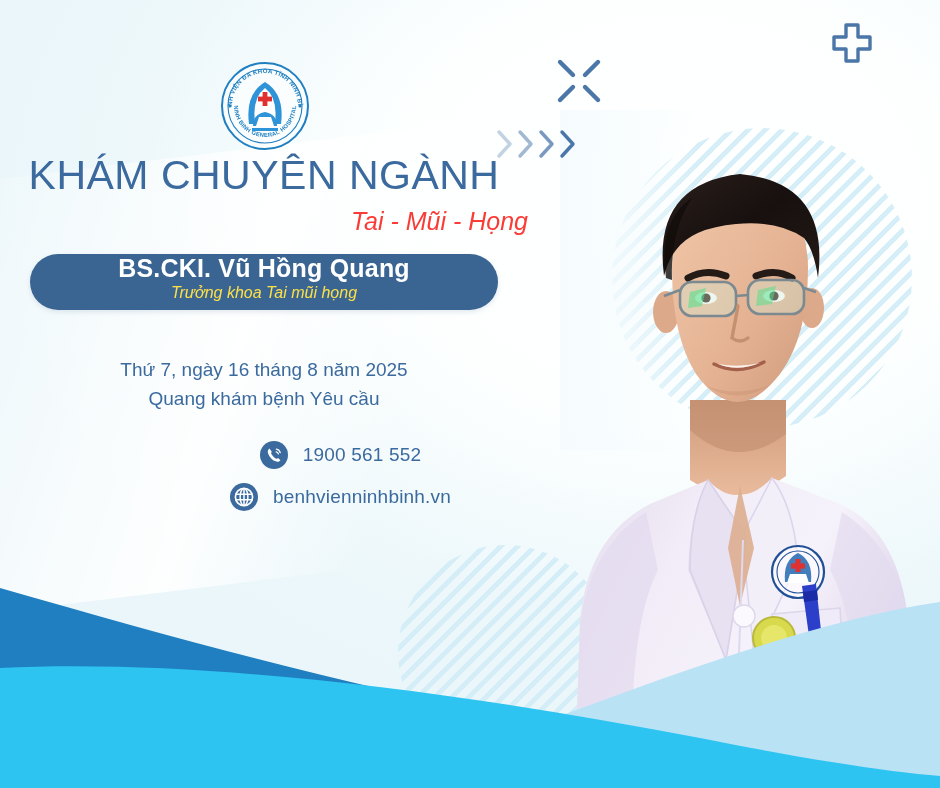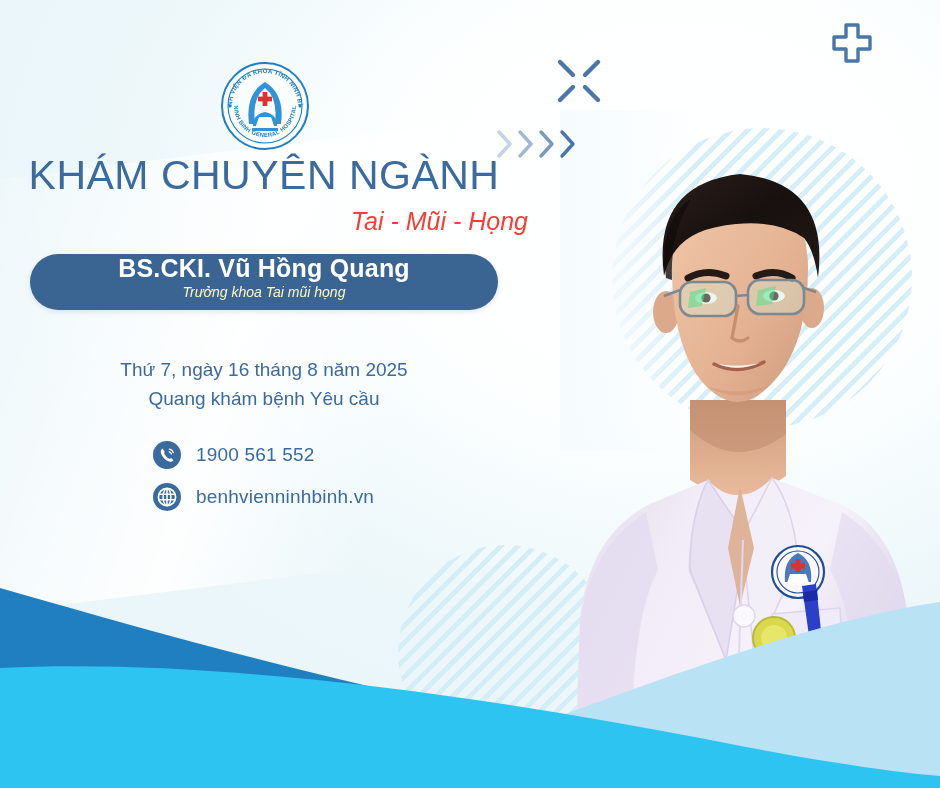--- a/index.html
+++ b/index.html
@@ -72,29 +72,29 @@
   }
 
   #pill{
     position:absolute; left:30px; top:246px; width:468px; height:56px;
     background:#3a6593; border-radius:39px;
     display:flex; flex-direction:column; align-items:center; 
     box-shadow:0 2px 5px rgba(40,80,125,.13);
     margin-top:8px;
   }
   #pillName{ color:#ffffff; font-size:25px; font-weight:700; line-height:1.12; letter-spacing:.2px; }
-  #pillRole{ color:#fef9c3; font-size:14px; font-style:italic; font-weight:400; line-height:1.3; margin-top:1px; }
+  #pillRole{ color:#fde047; font-size:16px; font-style:italic; font-weight:400; line-height:1.3; margin-top:1px; }
 
   #when{
     position:absolute; left:0; top:355px; width:528px; text-align:center;
     color:#3b6a9e; font-size:19px; font-weight:400; line-height:1.55;
   }
 
   #contacts{ position:absolute; left:152px; top:438px; width:376px; }
-  .crow{ display:flex; align-items:center; height:34px; margin-bottom:8px; }
+  .crow{ display:flex; align-items:center; height:34px; margin-bottom:8px;justify-content:center; }
   .cico{ width:30px; height:30px; flex:0 0 30px; margin-right:14px; }
   .ctxt{ color:#3b6a9e; font-size:19px; font-weight:400; letter-spacing:.2px; }
 
   
   #doctor{
     position:absolute; left:540px; top:100px; width:400px; height:640px;
     overflow:hidden;
   }
 </style>
 </head>

